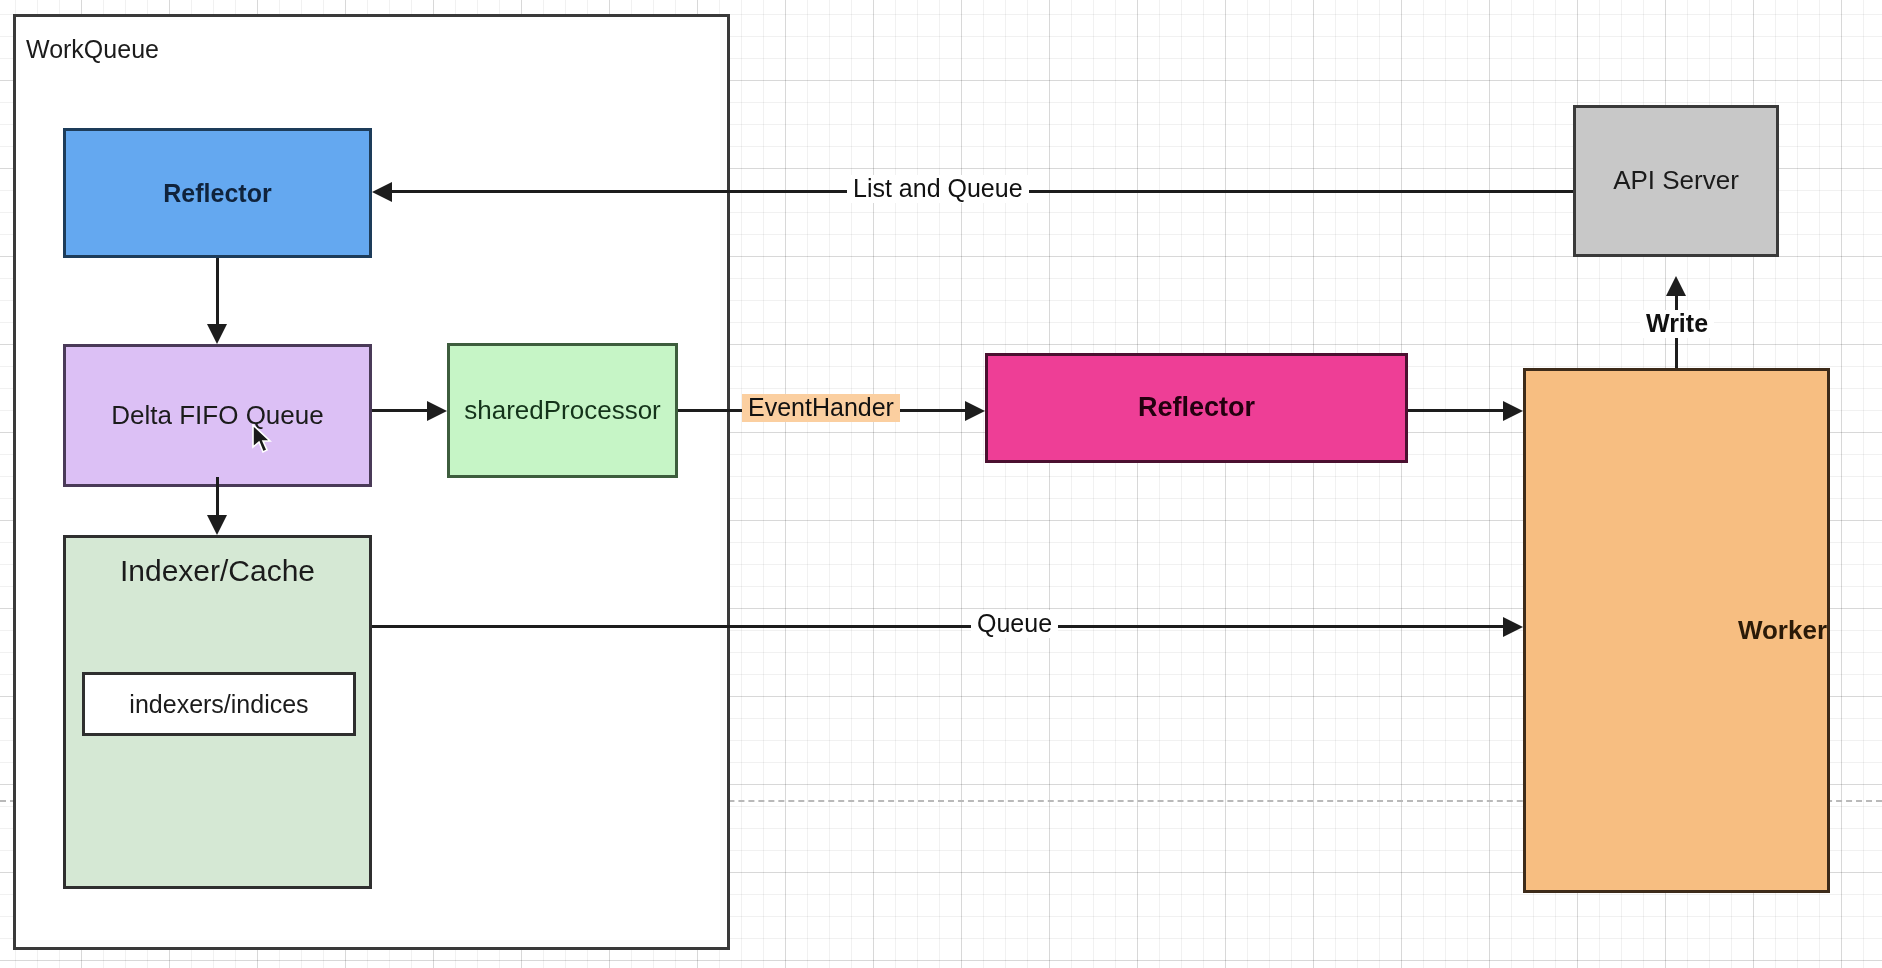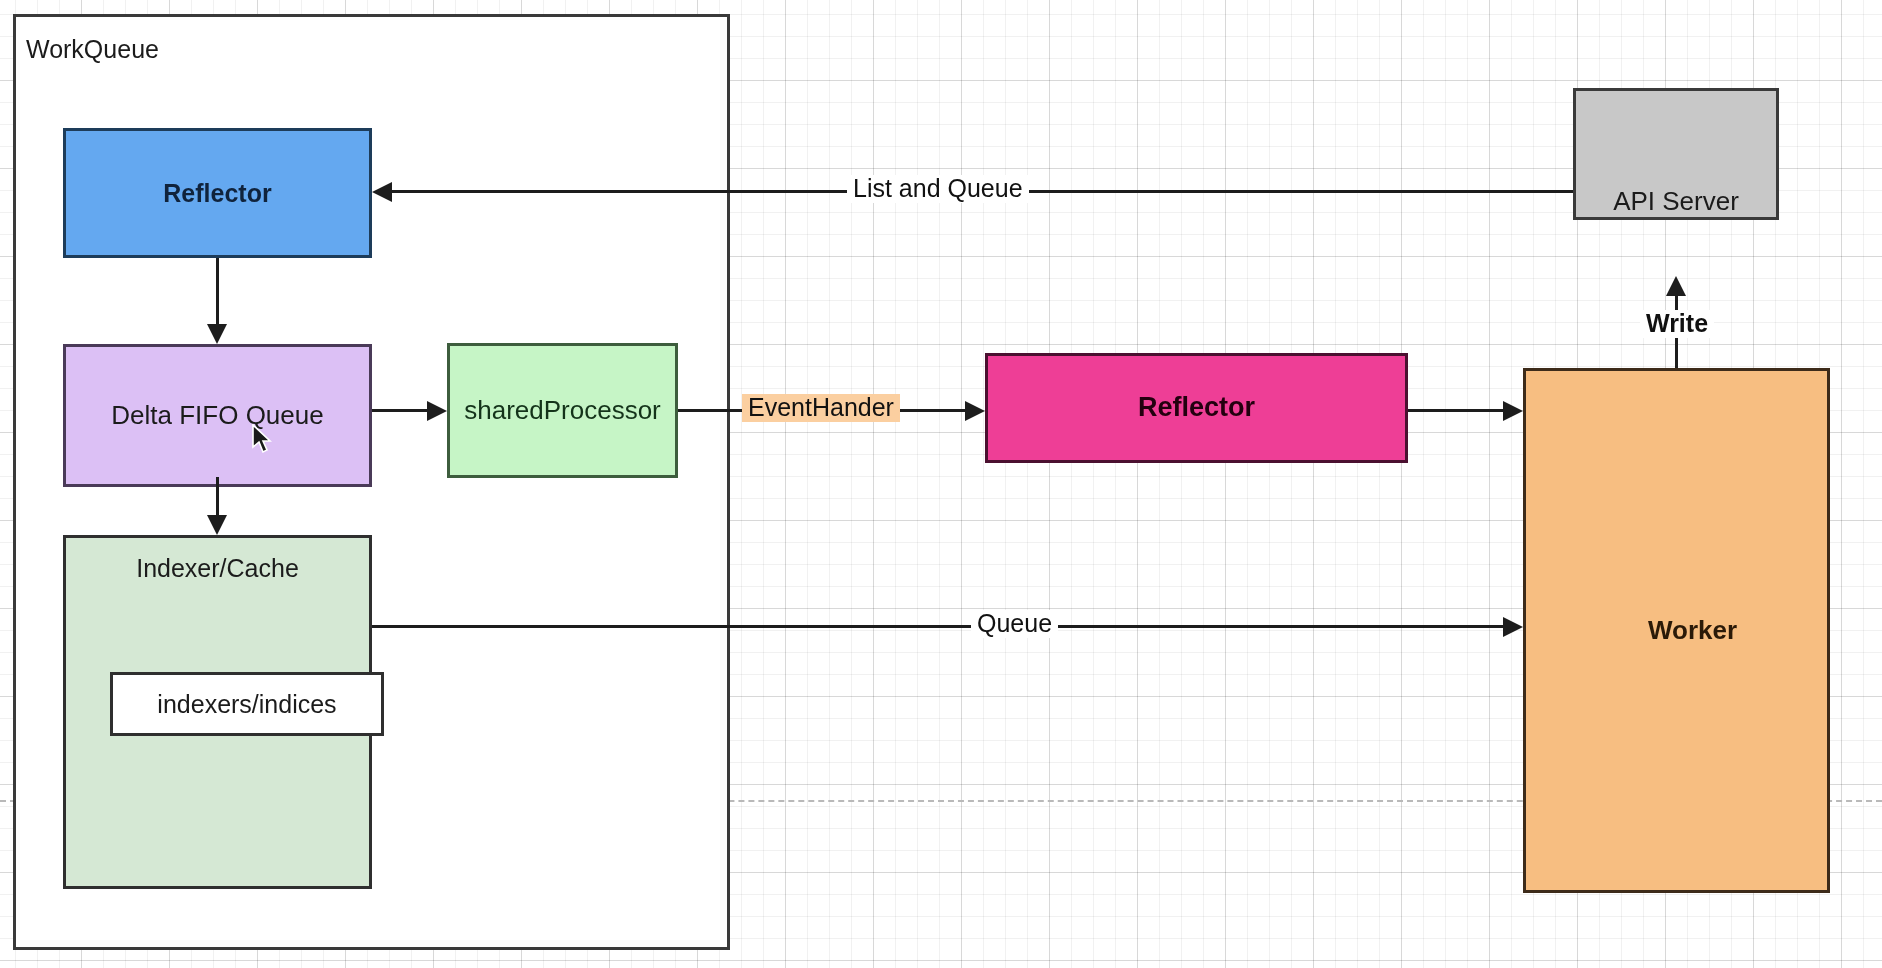--- a/index.html
+++ b/index.html
@@ -39,32 +39,32 @@
   }
   .reflector{background:#64A8F0;border:3px solid #1d3c5a;font-size:25px;font-weight:bold;color:#10233c;}
   .deltafifo{background:#DCC0F5;border:3px solid #4a3a58;font-size:26px;color:#1b1b1b;}
   .sharedproc{background:#C6F5C6;border:3px solid #3d5d3d;font-size:26px;color:#14331a;overflow:visible;}
   .indexer{
     background:#D5E8D4;border:3px solid #2f2f2f;
     display:block;
   }
   .indexer-title{
     position:absolute;left:0;right:0;top:16px;
-    text-align:center;font-size:25px;color:#1b1b1b;
+    text-align:center;font-size:30px;color:#1b1b1b;
   }
   .subbox{
     position:absolute;box-sizing:border-box;
     background:#ffffff;border:3px solid #2f2f2f;
     display:flex;align-items:center;justify-content:center;
-    font-size:25px;color:#1b1b1b;margin-left:28px;
+    font-size:25px;color:#1b1b1b;
   }
   .workqueue{background:#EE3E96;border:3px solid #4b1030;font-size:27px;font-weight:bold;color:#23000f;}
   .apiserver{background:#C8C8C8;border:3px solid #3a3a3a;font-size:26px;color:#1b1b1b;}
   .worker{background:#F7BE81;border:3px solid #3d2b1a;font-size:26px;font-weight:bold;color:#2b1a08;}
-  .worker-label{position:absolute;left:0;right:0;top:50%;transform:translateY(-50%);text-align:center;padding-left:32px;}
+  .worker-label{position:absolute;left:0;right:0;top:50%;transform:translateY(-50%);text-align:right;padding-left:32px;}
 
   .edge{position:absolute;background:#1d1d1d;}
   .edge.h{height:3px;}
   .edge.v{width:3px;}
 
   .arrowhead{position:absolute;width:0;height:0;}
   .ah-right{border-top:10px solid transparent;border-bottom:10px solid transparent;border-left:20px solid #1d1d1d;}
   .ah-left{border-top:10px solid transparent;border-bottom:10px solid transparent;border-right:20px solid #1d1d1d;}
   .ah-down{border-left:10px solid transparent;border-right:10px solid transparent;border-top:20px solid #1d1d1d;}
   .ah-up{border-left:10px solid transparent;border-right:10px solid transparent;border-bottom:20px solid #1d1d1d;}
@@ -106,21 +106,21 @@
     <span class="indexer-title">Indexer/Cache</span>
     <div class="subbox" style="left:16px;top:134px;width:274px;height:64px;">
       <span>indexers/indices</span>
     </div>
   </div>
 
   <div class="node workqueue" style="left:985px;top:353px;width:423px;height:110px;">
     <span>Reflector</span>
   </div>
 
-  <div class="node apiserver" style="left:1573px;top:88px;width:206px;height:132px;align-items:flex-end;">
+  <div class="node apiserver" style="left:1573px;top:105px;width:206px;height:152px;">
     <span>API Server</span>
   </div>
 
   <div class="node worker" style="left:1523px;top:368px;width:307px;height:525px;">
     <span class="worker-label">Worker</span>
   </div>
 
   <div class="edge h" style="left:392px;top:190px;width:1181px;"></div>
   <div class="arrowhead ah-left" style="left:372px;top:182px;"></div>
   <div class="edge-label plain" style="left:847px;top:175px;background:#ffffff;">List and Queue</div>

